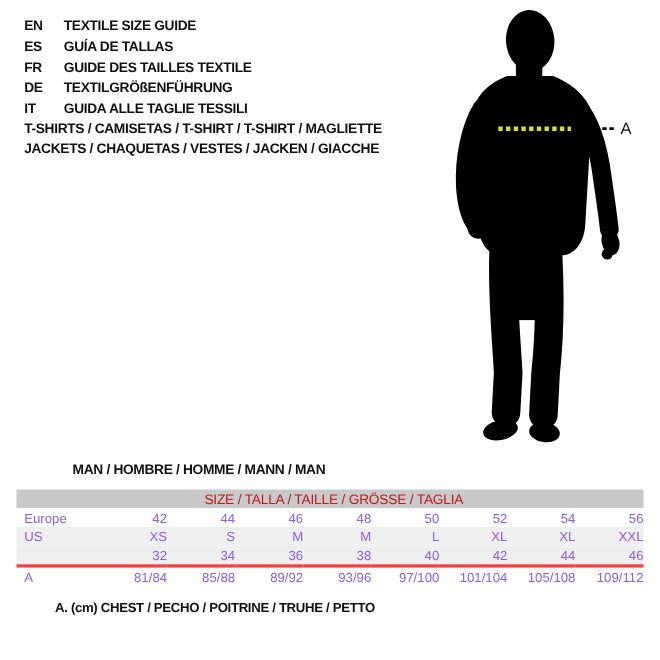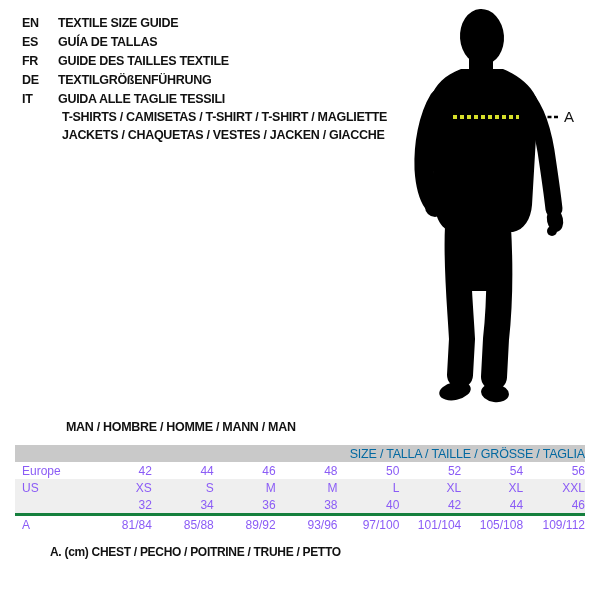--- a/index.html
+++ b/index.html
@@ -6,35 +6,35 @@
   body{
     width:600px;height:600px;position:relative;background:#ffffff;
     font-family:"Liberation Sans", sans-serif;color:#111;overflow:hidden;
   }
   
   .lang-block{position:absolute;left:22px;top:14px;}
   .lang-row{display:flex;line-height:19px;font-size:12.5px;font-weight:700;letter-spacing:-0.3px;}
   .lang-code{width:36px;flex:0 0 36px;}
   
   .cat-block{position:absolute;left:22px;top:108px;}
-  .cat-line{font-size:12.5px;font-weight:700;line-height:18px;letter-spacing:-0.3px;margin-left:40px;}
+  .cat-line{font-size:12.5px;font-weight:700;line-height:18px;letter-spacing:-0.3px;}
   
   .figure-wrap{position:absolute;left:395px;top:5px;width:185px;height:400px;}
   .figure-wrap svg{display:block;}
   
   .section-title{position:absolute;left:66px;top:420px;font-size:12.5px;font-weight:700;letter-spacing:-0.3px;}
   
   .size-table{position:absolute;left:15px;top:445px;width:570px;border-collapse:collapse;table-layout:fixed;}
   .size-table td,.size-table th{padding:0;height:17px;font-size:12px;font-weight:400;color:#8b5cf6;vertical-align:middle;}
-  .size-table .hdr{background:#c9c9c9;text-align:right;padding-left:7px;font-size:12.5px;letter-spacing:-0.2px;color:#0369a1;}
+  .size-table .hdr{background:#c9c9c9;text-align:center;padding-left:7px;font-size:12.5px;letter-spacing:-0.2px;color:#b91c1c;}
   .size-table .lbl{text-align:left;padding-left:7px;}
   .size-table .val{text-align:right;}
   .row-white{background:#ffffff;}
   .row-gray{background:#efefef;}
-  .row-gray-sep td{background:#efefef;border-bottom:3px solid #15803d;}
+  .row-gray-sep td{background:#efefef;border-bottom:3px solid #ef4444;}
   
   .footnote{position:absolute;left:50px;top:545px;font-size:12px;font-weight:700;letter-spacing:-0.3px;}
 </style>
 </head>
 <body>
 
 <div class="lang-block">
   <div class="lang-row">
     <span class="lang-code">EN</span>
     <span>TEXTILE SIZE GUIDE</span>

